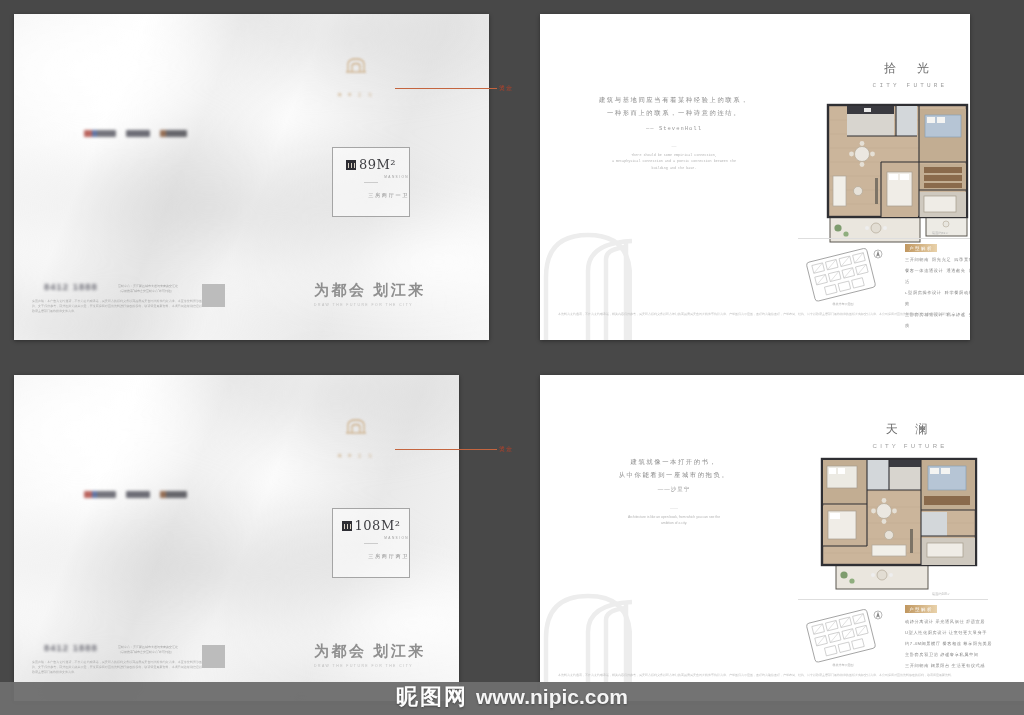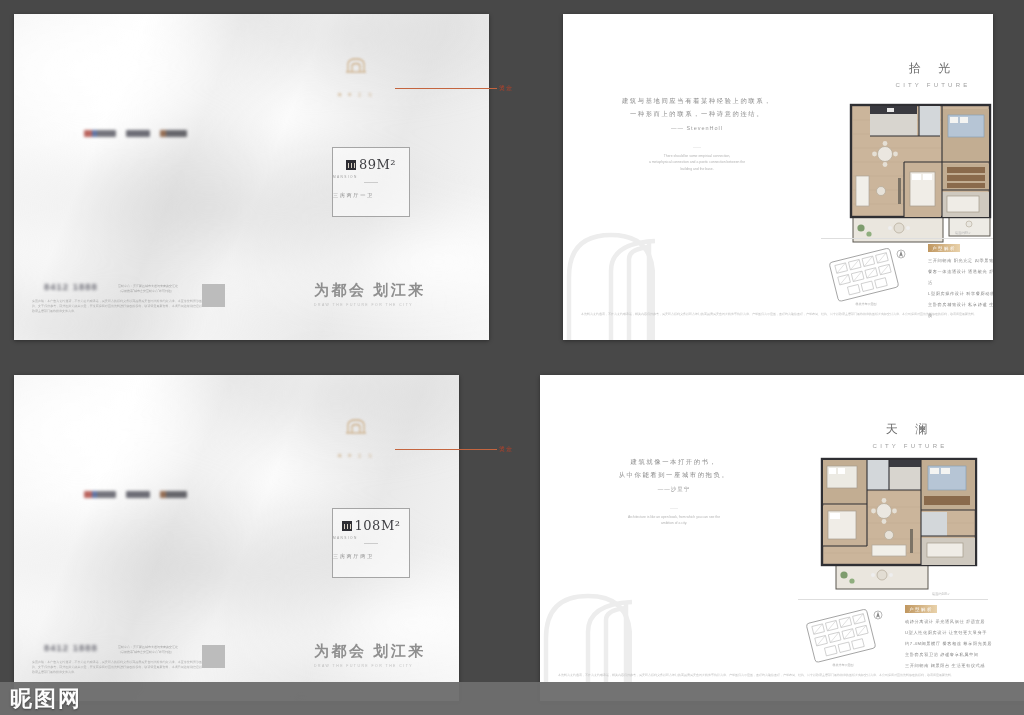--- a/index.html
+++ b/index.html
@@ -16,21 +16,21 @@
      radial-gradient(60% 28% at 85% 72%, rgba(255,255,255,.9), rgba(255,255,255,0) 70%),
      radial-gradient(75% 30% at 12% 88%, rgba(205,205,205,.45), rgba(205,205,205,0) 70%);}
   .emblem{position:absolute;left:298px;top:42px;width:88px;text-align:center;}
   .emblem svg{filter:blur(.9px);opacity:.85;}
   .emblem-text{margin-top:14px;font-size:4px;letter-spacing:2.5px;color:#c7a477;filter:blur(1.1px);}
   .logos{position:absolute;left:70px;top:116px;display:flex;gap:10px;align-items:center;}
   .logo-blur{height:7px;border-radius:1px;filter:blur(1.6px);opacity:.78;}
   .logo-a{width:32px;background:linear-gradient(90deg,#a83b33 0 26%,#35508e 26% 42%,#4e4e58 42% 100%);}
   .logo-b{width:24px;background:#474752;}
   .logo-c{width:27px;background:linear-gradient(90deg,#7a4a2a 0 24%,#3f3f46 24% 100%);}
-  .badge{position:absolute;left:318px;top:133px;width:76px;height:68px;border:1px solid #a5a5a5;background:rgba(255,255,255,.55);text-align:left;}
+  .badge{position:absolute;left:318px;top:133px;width:76px;height:68px;border:1px solid #a5a5a5;background:rgba(255,255,255,.55);text-align:right;}
   .badge-row{margin-top:9px;display:flex;justify-content:center;align-items:center;gap:3px;}
   .badge-mark{width:10px;height:10px;background:#2e2e34;background-image:repeating-linear-gradient(90deg,transparent 0 2px,#d9d2c4 2px 3px);background-size:9px 5px;background-position:0 3px;background-repeat:no-repeat;}
   .badge-area{font-family:"DejaVu Serif","Liberation Serif",serif;font-size:13px;color:#3e3e42;letter-spacing:.5px;}
   .badge-brand{margin-top:3px;font-size:3.2px;letter-spacing:1.4px;color:#9c9c9c;}
   .badge-div{width:14px;border-top:1px solid #cccccc;margin:3px auto 0;}
   .badge-unit{margin-top:9px;font-size:5.2px;letter-spacing:1.6px;color:#8b8b8b;}
   .tagline{position:absolute;left:300px;top:267px;width:162px;}
   .tagline-cn{font-size:15px;letter-spacing:2.5px;color:#8f8f8f;font-weight:bold;}
   .tagline-en{margin-top:3px;font-size:3.4px;letter-spacing:1.5px;color:#bdbdbd;}
   .phone{position:absolute;left:30px;top:267px;font-size:9.5px;font-weight:bold;letter-spacing:1px;color:#6f6f78;filter:blur(1.4px);}
@@ -55,21 +55,21 @@
   .feat-label{position:absolute;left:365px;top:230px;background:linear-gradient(90deg,#c09760,#e9d2ab);color:#fff;font-size:4.5px;letter-spacing:1.5px;padding:1.5px 4px;}
   .features{position:absolute;left:365px;top:241px;width:88px;}
   .feat-line{font-size:4.2px;letter-spacing:.6px;color:#868686;line-height:11px;}
   .feat-line:empty{display:none;}
   .page-disclaimer{position:absolute;left:18px;top:298px;width:434px;font-size:3px;line-height:1.75;color:#bababa;text-align:justify;filter:blur(.3px);}
   .arch{position:absolute;left:0;top:205px;width:92px;height:121px;overflow:hidden;}
   
   .anno-line{position:absolute;height:1px;background:#c4653f;}
   .anno-label{position:absolute;font-size:6px;color:#b2412a;letter-spacing:1px;}
   
-  .wm{position:absolute;left:0;bottom:0;width:1024px;height:33px;background:rgba(109,109,109,.96);z-index:9;display:flex;align-items:center;justify-content:space-between;padding:0 10px;box-sizing:border-box;}
+  .wm{position:absolute;left:0;bottom:0;width:1024px;height:33px;background:rgba(109,109,109,.96);z-index:9;display:flex;align-items:center;justify-content:space-between;padding:0 10px;box-sizing:border-box;flex-direction:column;}
   .wm-left{display:flex;align-items:baseline;gap:8px;}
   .wm-logo{font-size:22px;font-weight:bold;color:#fdfdfd;text-shadow:0 1px 2px rgba(60,60,60,.8);letter-spacing:2px;}
   .wm-url{font-size:21px;font-weight:bold;color:#f5f5f5;text-shadow:0 1px 2px rgba(60,60,60,.7);}
   .wm-id{font-size:16px;color:#f2f2f2;text-shadow:0 1px 1px rgba(50,50,50,.9);letter-spacing:.5px;}
 </style>
 </head>
 <body>
 
 <div class="canvas">
 
@@ -105,21 +105,21 @@
     </div>
     <div class="phone">8412 1888</div>
     <div class="addr">
       <div>营销中心：滨江新区城市大道与未来路交汇处</div>
       <div>（导航搜索“城市之光营销中心”即可到达）</div>
     </div>
     <div class="qr"></div>
     <div class="cover-legal">免责声明：本广告为要约邀请，不作为要约或承诺，买卖双方的权利义务以商品房买卖合同及附件约定为准。本宣传资料所涉图片、文字仅供参考，部分图片为效果示意，开发商保留对宣传资料进行修改的权利，敬请留意最新资料。本项目周边规划信息以政府主管部门最终批准文件为准。</div>
   </div>
 
-  <div class="panel" style="left:563px;top:14px;width:430px;height:326px;">
+  <div class="panel" style="left:540px;top:14px;width:430px;height:326px;font-family:Liberation Mono, monospace;">
     <div class="arch">
       <svg width="92" height="121" viewBox="0 0 92 121">
         <g fill="none" stroke="#ededed" stroke-width="4.5">
           <path d="M6 121 V58 Q6 16 48 16 Q90 16 90 58 V121"></path>
           <path d="M48 121 V52 Q48 24 92 22"></path>
           <path d="M66 121 V40 Q66 30 86 28"></path>
           <path d="M86 121 V24"></path>
         </g>
       </svg>
     </div>
@@ -418,16 +418,17 @@
   </div>
 
   <div class="anno-line" style="left:395px;top:88px;width:102px;"></div>
   <div class="anno-label" style="left:499px;top:84px;">烫金</div>
   <div class="anno-line" style="left:395px;top:449px;width:102px;"></div>
   <div class="anno-label" style="left:499px;top:445px;">烫金</div>
 
   <div class="wm">
     <div class="wm-left">
       <span class="wm-logo">昵图网</span>
+      <span class="wm-url">www.nipic.com</span>
     </div>
   </div>
 
 </div>
 
 </body></html>

